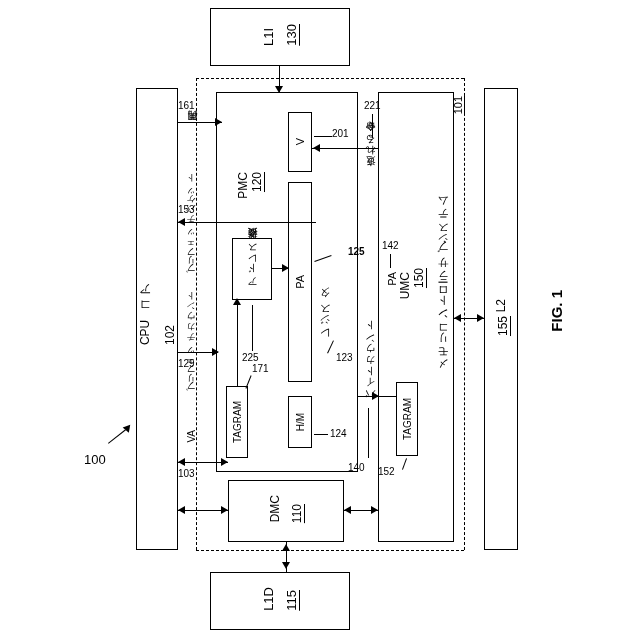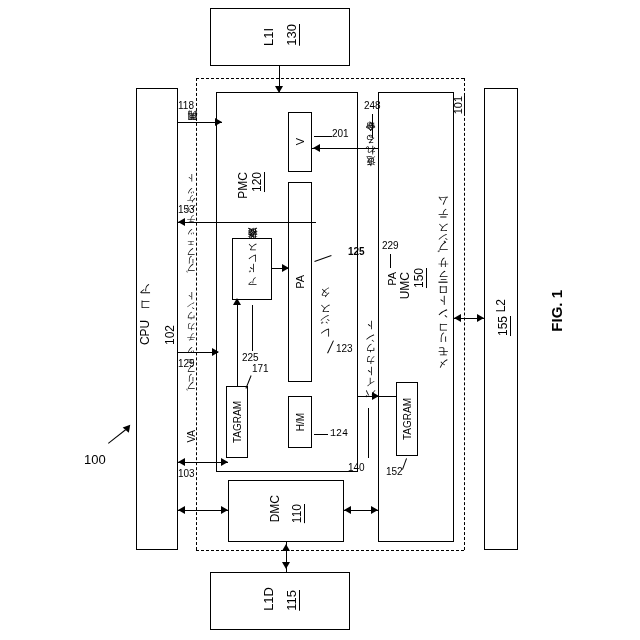--- a/index.html
+++ b/index.html
@@ -78,58 +78,58 @@
 
   <div class="box ctr" style="left:232px;top:238px;width:40px;height:62px;">
     <div class="vert-rot fs10" style="text-align:center;line-height:13px;">アドレス変換器</div>
   </div>
   <div class="lbl fs10" style="left:242px;top:352px;">225</div>
   <div class="ln vt" style="left:252px;top:305px;height:46px;"></div>
 
   <div class="box ctr" style="left:288px;top:396px;width:24px;height:52px;">
     <div class="vert-rot fs10">H/M</div>
   </div>
-  <div class="lbl fs10" style="left:330px;top:428px;font-family:Liberation Mono, monospace;">124</div>
+  <div class="lbl fs10" style="left:330px;top:428px;">124</div>
   <div class="ln hz" style="left:314px;top:434px;width:14px;"></div>
 
   <div class="box ctr" style="left:288px;top:182px;width:24px;height:200px;">
     <div class="vert-rot fs11">PA</div>
   </div>
   <div class="lbl fs10" style="left:348px;top:246px;font-weight:bold;">125</div>
   <div class="ln hz" style="left:314px;top:258px;width:18px;transform:rotate(-20deg);"></div>
 
   <div class="box ctr" style="left:288px;top:112px;width:24px;height:60px;">
     <div class="vert-rot fs11">V</div>
   </div>
   <div class="lbl fs10" style="left:332px;top:128px;">201</div>
   <div class="ln hz" style="left:314px;top:136px;width:18px;"></div>
 
   <div class="lbl vert-rot fs11" style="left:318px;top:294px;">レジスタ</div>
-  <div class="lbl fs10" style="left:336px;top:343px;">123</div>
+  <div class="lbl fs10" style="left:336px;top:352px;">123</div>
   <div class="ln vt" style="left:330px;top:340px;height:14px;transform:rotate(25deg);"></div>
 
   <div class="box ctr" style="left:228px;top:480px;width:116px;height:62px;">
     <div style="text-align:center;">
       <div class="vert-rot fs12" style="display:inline-block;">DMC</div>
       <div class="vert-rot fs12 u" style="display:inline-block;margin-left:4px;">110</div>
     </div>
   </div>
 
   <div class="box" style="left:378px;top:92px;width:76px;height:450px;"></div>
   <div class="lbl vert-rot fs12" style="left:398px;top:272px;">UMC</div>
   <div class="lbl vert-rot fs12 u" style="left:412px;top:268px;">150</div>
 
   <div class="box ctr" style="left:396px;top:382px;width:22px;height:74px;">
     <div class="vert-rot fs10">TAGRAM</div>
   </div>
-  <div class="lbl fs10" style="left:386px;top:466px;">152</div>
+  <div class="lbl fs10" style="left:378px;top:466px;">152</div>
   <div class="ln vt" style="left:404px;top:458px;height:12px;transform:rotate(20deg);"></div>
 
   <div class="lbl vert-rot fs11" style="left:386px;top:272px;">PA</div>
-  <div class="lbl fs10" style="left:382px;top:240px;">229</div>
+  <div class="lbl fs10" style="left:382px;top:240px;">142</div>
   <div class="ln vt" style="left:390px;top:254px;height:14px;"></div>
 
   <div class="lbl vert-rot fs11" style="left:436px;top:200px;text-align:center;line-height:14px;">メモリコントローラサブシステム</div>
   <div class="lbl vert-rot fs11 u" style="left:452px;top:96px;">101</div>
 
   <div class="ln vt" style="left:279px;top:66px;height:26px;"></div>
   <div class="arw arw-d" style="left:275px;top:86px;"></div>
 
   <div class="ln vt" style="left:286px;top:542px;height:30px;"></div>
   <div class="arw arw-d" style="left:282px;top:562px;"></div>
@@ -147,32 +147,32 @@
   <div class="lbl fs10" style="left:178px;top:358px;">129</div>
 
   <div class="ln hz" style="left:178px;top:222px;width:138px;"></div>
   <div class="arw arw-l" style="left:178px;top:218px;"></div>
   <div class="lbl vert-rot fs9" style="left:186px;top:178px;text-align:center;line-height:11px;">プリフェッチパケット</div>
   <div class="lbl fs10" style="left:178px;top:204px;">153</div>
 
   <div class="ln hz" style="left:178px;top:122px;width:44px;"></div>
   <div class="arw arw-r" style="left:215px;top:118px;"></div>
   <div class="lbl vert-rot fs10" style="left:186px;top:128px;">再開</div>
-  <div class="lbl fs10" style="left:178px;top:100px;">118</div>
+  <div class="lbl fs10" style="left:178px;top:100px;">161</div>
 
   <div class="ln hz" style="left:358px;top:396px;width:38px;"></div>
   <div class="arw arw-r" style="left:372px;top:392px;"></div>
   <div class="lbl vert-rot fs10" style="left:364px;top:326px;">バイトカウント</div>
   <div class="lbl fs10" style="left:348px;top:462px;">140</div>
   <div class="ln vt" style="left:368px;top:408px;height:50px;"></div>
 
   <div class="ln hz" style="left:312px;top:148px;width:66px;"></div>
   <div class="arw arw-l" style="left:313px;top:144px;"></div>
   <div class="lbl vert-rot fs10" style="left:364px;top:140px;">返される命令</div>
-  <div class="lbl fs10" style="left:364px;top:100px;">248</div>
+  <div class="lbl fs10" style="left:364px;top:100px;">221</div>
   <div class="ln vt" style="left:372px;top:114px;height:24px;"></div>
 
   <div class="ln hz" style="left:454px;top:318px;width:30px;"></div>
   <div class="arw arw-l" style="left:454px;top:314px;"></div>
   <div class="arw arw-r" style="left:477px;top:314px;"></div>
 
   <div class="ln hz" style="left:344px;top:510px;width:34px;"></div>
   <div class="arw arw-l" style="left:344px;top:506px;"></div>
   <div class="arw arw-r" style="left:371px;top:506px;"></div>
 

